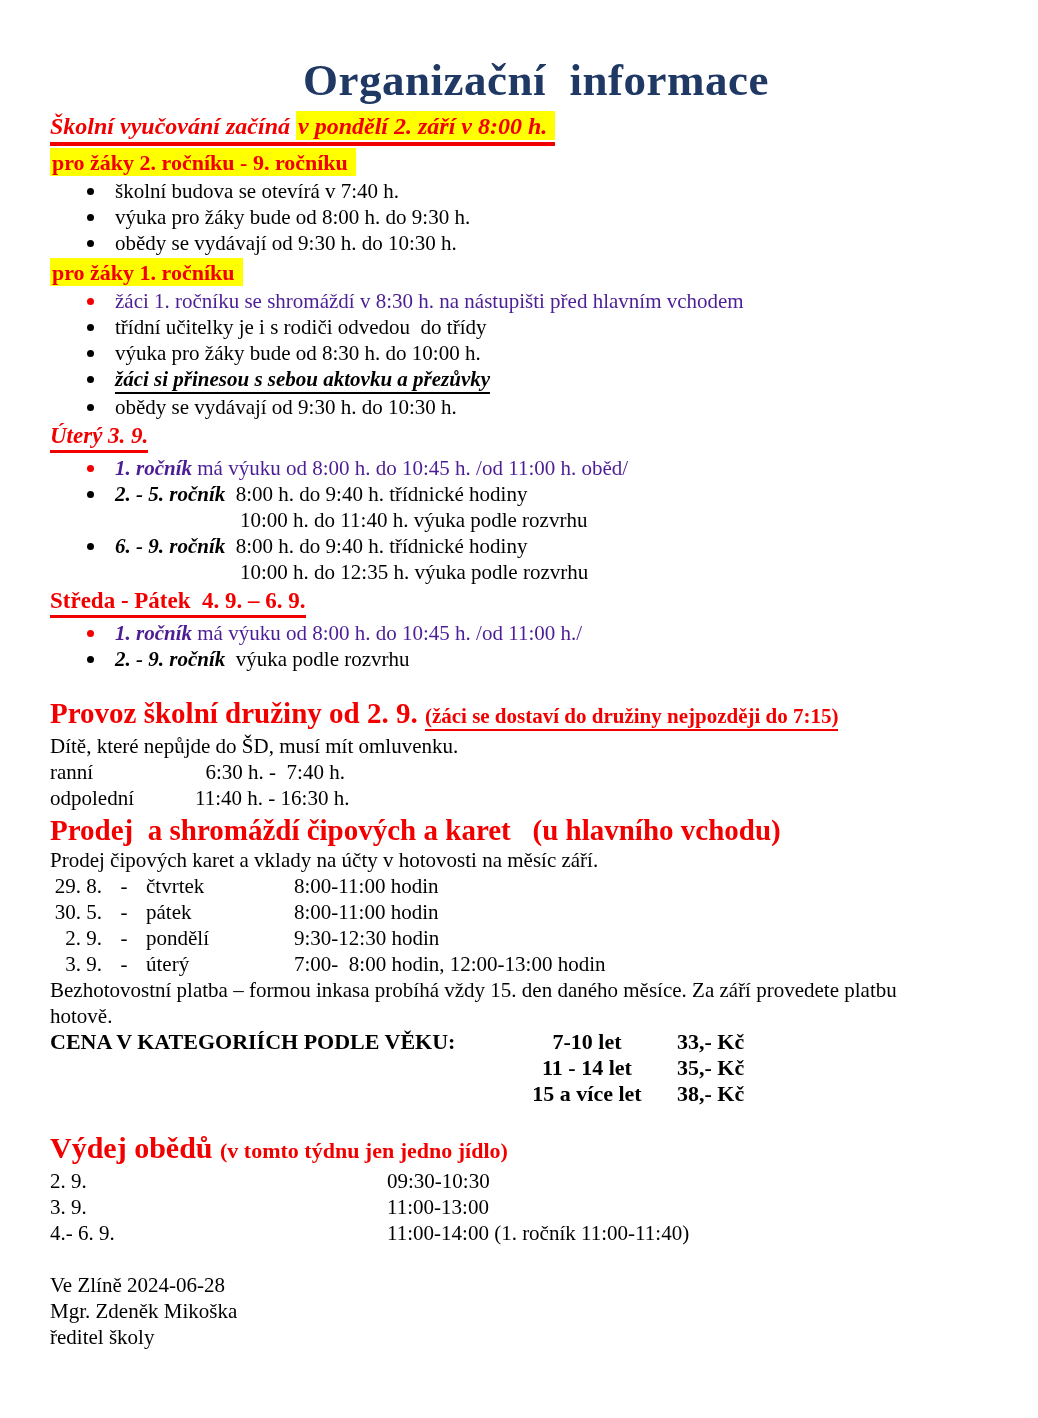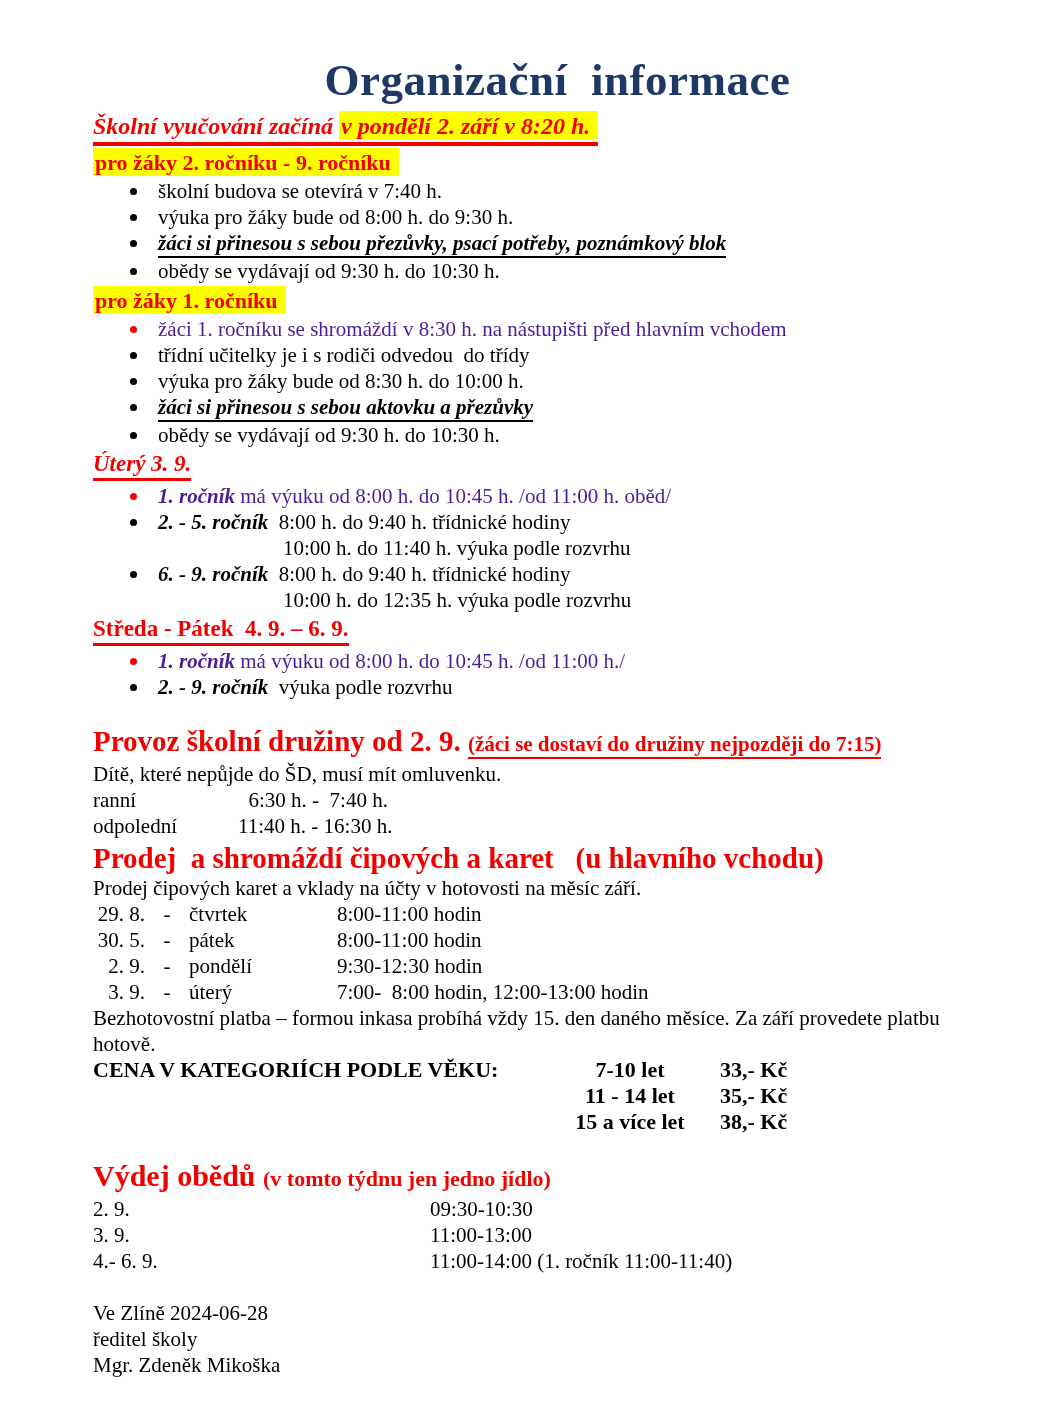--- a/index.html
+++ b/index.html
@@ -1,21 +1,21 @@
 <!DOCTYPE html>
 <html><head>
 <meta charset="utf-8">
 <style>
   html,body { margin:0; padding:0; background:#ffffff; }
   .page {
     position:relative; width:1038px; height:1418px; background:#ffffff;
     font-family:"Liberation Serif","DejaVu Serif",serif;
     color:#000; font-size:21px; line-height:26px; overflow:hidden;
   }
-  .content { padding:54px 78px 0 93px; }
+  .content { padding:54px 78px 0 50px; }
 
   .doc-title {
     text-align:center; padding-left:62px; margin-bottom:6px;
     font-size:45px; line-height:52px; font-weight:bold; color:#1f3864;
     white-space:pre-wrap; letter-spacing:0.5px;
   }
 
   .headline {
     display:inline-block; border-bottom:4px solid #f20000; padding-bottom:2px;
     color:#f20000; font-weight:bold; font-style:italic;
@@ -82,39 +82,35 @@
 </style>
 </head>
 <body>
 
 <div class="page">
   <div class="content">
 
     <div class="doc-title">Organizační  informace</div>
 
     <div>
-      <span class="headline"><span>Školní vyučování začíná </span><span class="hl">v pondělí 2. září v 8:20 h.</span></span>
+      <span class="headline"><span>Školní vyučování začíná </span><span class="hl">v pondělí 2. září v 8:00 h.</span></span>
     </div>
 
     <div>
       <span class="group-label">pro žáky 2. ročníku - 9. ročníku</span>
     </div>
 
     <div class="bullets">
       <div class="bullet">
           <span class="dot"></span>
           <span class="btext">školní budova se otevírá v 7:40 h.</span>
         </div>
       <div class="bullet">
           <span class="dot"></span>
           <span class="btext">výuka pro žáky bude od 8:00 h. do 9:30 h.</span>
-        </div>
-      <div class="bullet">
-          <span class="dot"></span>
-          <span class="btext emph">žáci si přinesou s sebou přezůvky, psací potřeby, poznámkový blok</span>
         </div>
       <div class="bullet">
           <span class="dot"></span>
           <span class="btext">obědy se vydávají od 9:30 h. do 10:30 h.</span>
         </div>
     </div>
 
     <div>
       <span class="group-label">pro žáky 1. ročníku</span>
     </div>
@@ -251,18 +247,18 @@
           <span class="l-time">11:00-13:00</span>
       </div>
       <div class="l-row">
         <span class="l-date">4.- 6. 9.</span>
           <span class="l-time">11:00-14:00 (1. ročník 11:00-11:40)</span>
       </div>
     </div>
 
     <div class="footer-block">
       <div>Ve Zlíně 2024-06-28</div>
+      <div>Mgr. Zdeněk Mikoška</div>
       <div>ředitel školy</div>
-      <div>Mgr. Zdeněk Mikoška</div>
     </div>
 
   </div>
 </div>
 
 </body></html>

